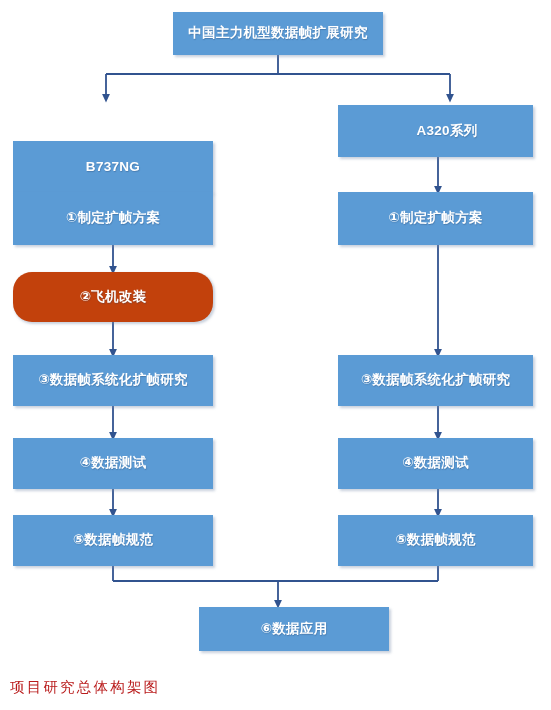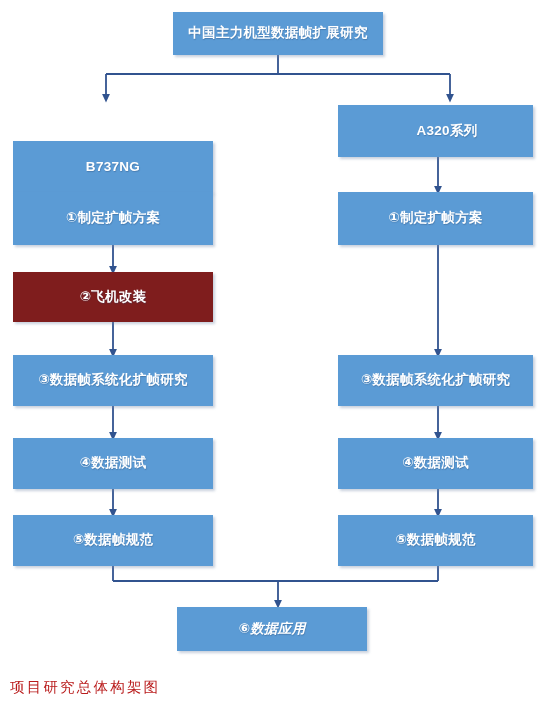--- a/index.html
+++ b/index.html
@@ -42,21 +42,21 @@
     font-weight: bold;
     font-size: 13.5px;
     letter-spacing: 0.3px;
     line-height: 1.2;
     text-align: center;
     box-shadow: 1.5px 1.5px 2.5px rgba(120,140,170,0.40);
     text-shadow: 0.5px 0.5px 1px rgba(40,70,110,0.35);
   }
 
   .node.blue   { background: #5B9BD5; }
-  .node.orange { background: #7f1d1d; }
+  .node.orange { background: #c2410c; border-radius: 19px; }
 
   .caption {
     position: absolute;
     left: 10px;
     top: 678px;
     font-family: "Liberation Serif", "DejaVu Serif", serif;
     font-size: 14.5px;
     color: #b91c1c;
     letter-spacing: 2.2px;
     white-space: nowrap;
@@ -145,19 +145,19 @@
   </div>
 
   <div class="node blue" style="left:338px; top:438px; width:195px; height:51px;">
     <span>④数据测试</span>
   </div>
 
   <div class="node blue" style="left:338px; top:515px; width:195px; height:51px;">
     <span>⑤数据帧规范</span>
   </div>
 
-  <div class="node blue" style="left:177px; top:607px; width:190px; height:44px;font-style:italic;">
+  <div class="node blue" style="left:199px; top:607px; width:190px; height:44px;">
     <span>⑥数据应用</span>
   </div>
 
 </div>
 
 <div class="caption">项目研究总体构架图</div>
 
 </body></html>

